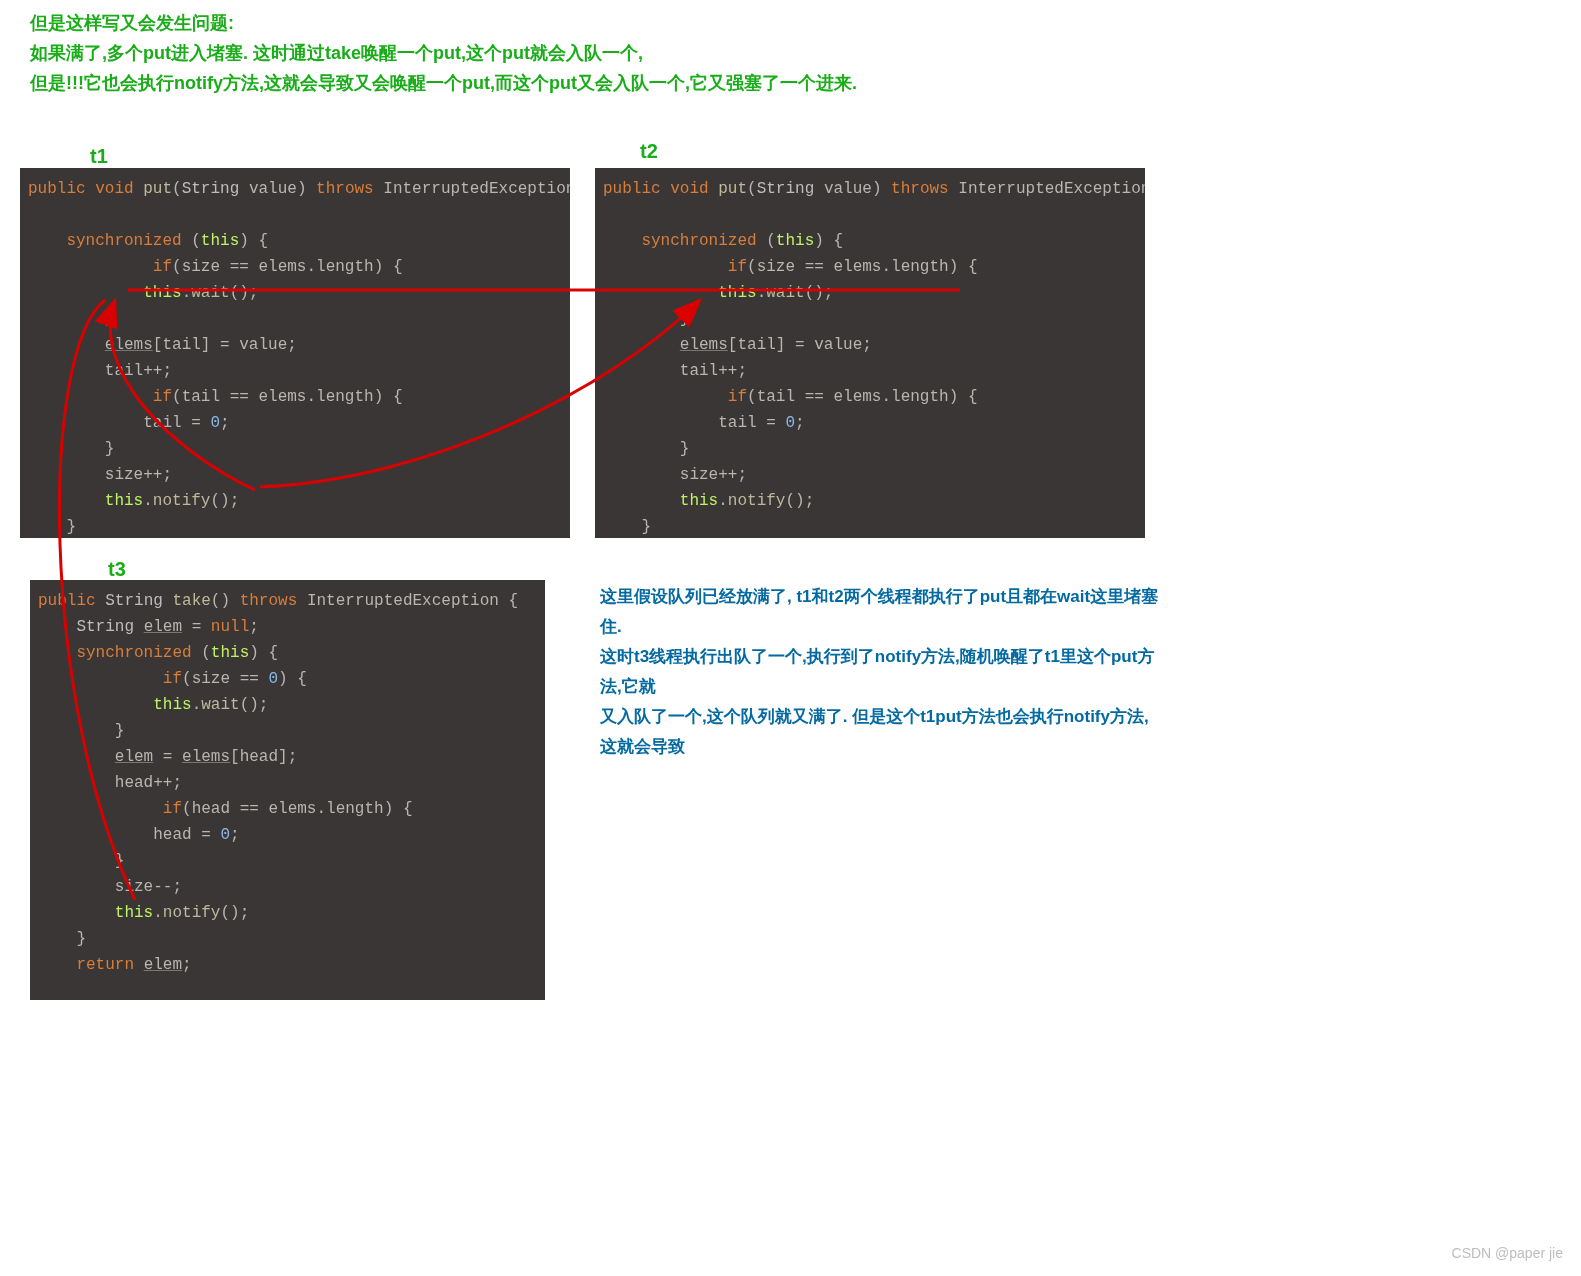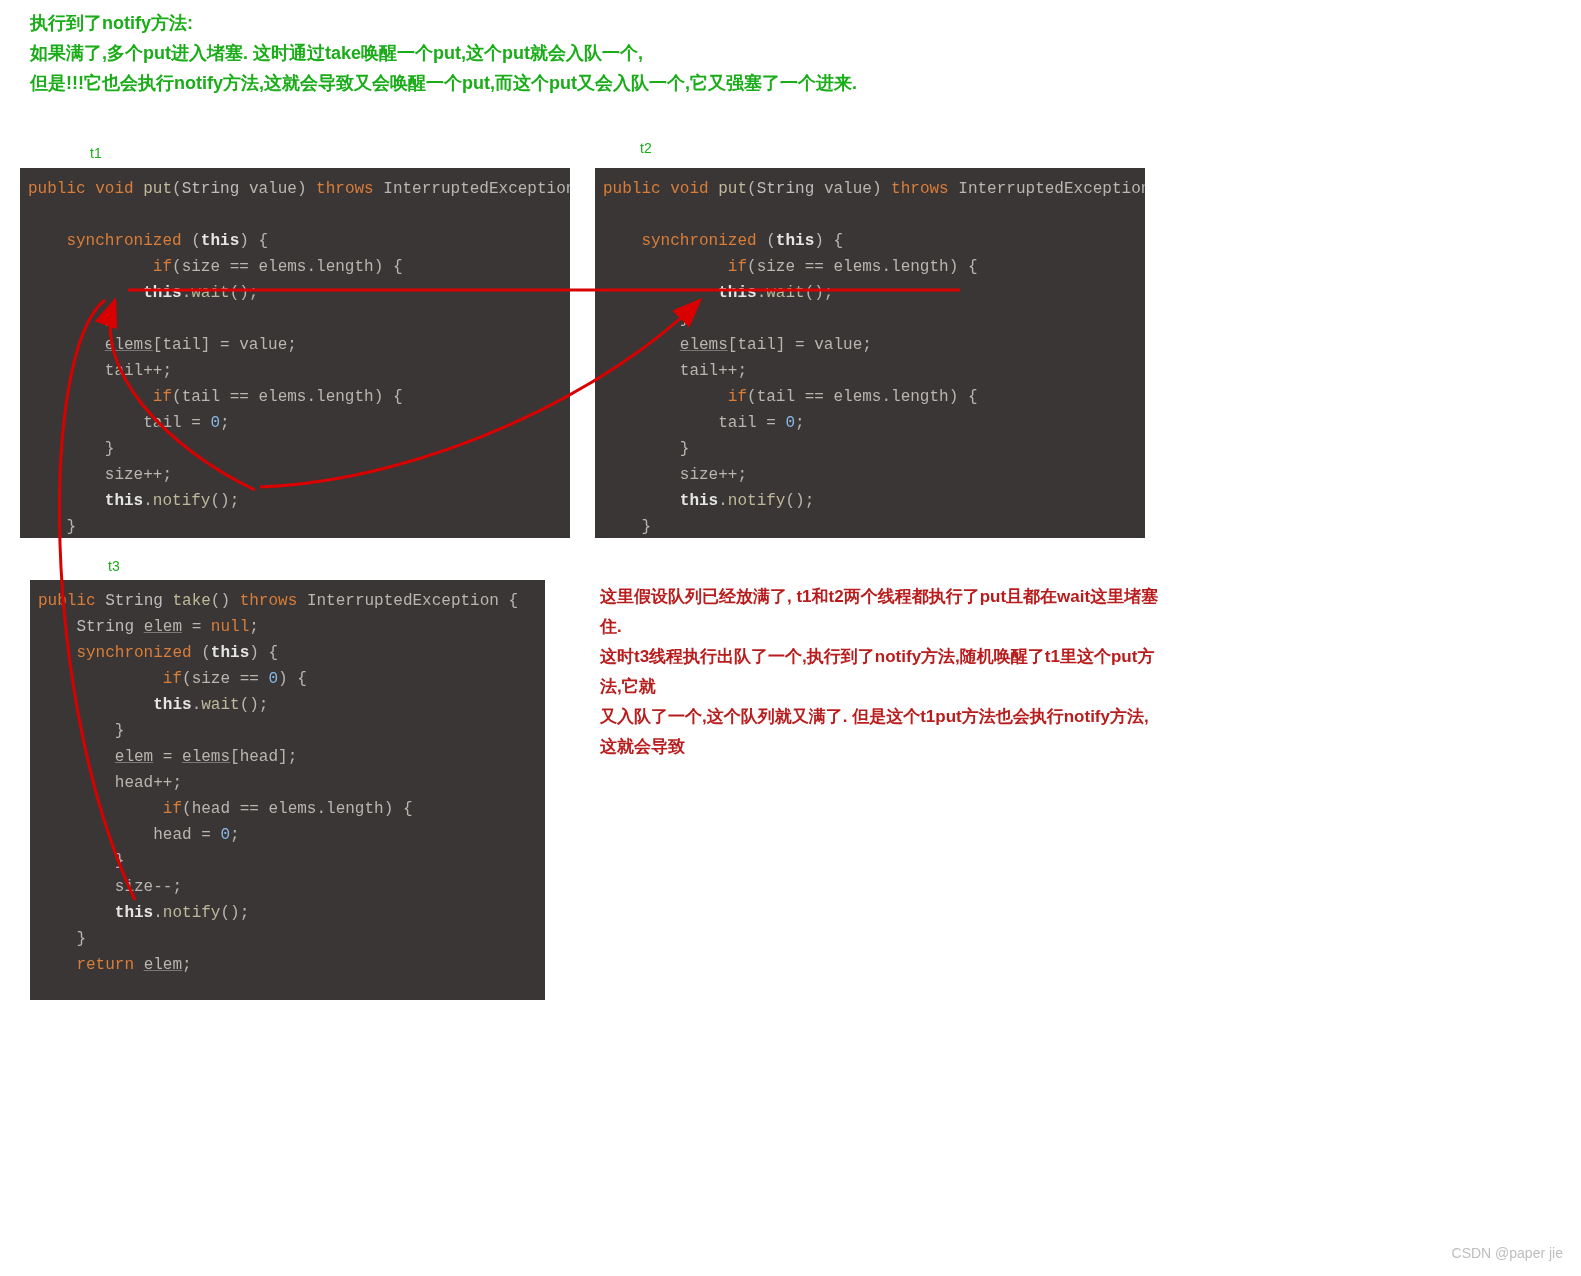--- a/index.html
+++ b/index.html
@@ -16,22 +16,22 @@
       left: 30px;
       top: 8px;
       color: #1aad19;
       font-weight: bold;
       font-size: 18px;
       line-height: 30px;
     }
     .label {
       position: absolute;
       color: #1aad19;
-      font-weight: normal;
-      font-size: 14px;
+      font-weight: bold;
+      font-size: 20px;
     }
     .label-t1 { left: 90px; top: 145px; }
     .label-t2 { left: 640px; top: 140px; }
     .label-t3 { left: 108px; top: 558px; }
     .code-box {
       position: absolute;
       background: #3a3635;
       color: #b9b5b0;
       font-family: Consolas, "Courier New", monospace;
       font-size: 16px;
@@ -39,21 +39,21 @@
       padding: 8px 8px;
       white-space: pre;
       overflow: hidden;
     }
     .code-t1 { left: 20px; top: 168px; width: 550px; height: 370px; }
     .code-t2 { left: 595px; top: 168px; width: 550px; height: 370px; }
     .code-t3 { left: 30px; top: 580px; width: 515px; height: 420px; }
     .kw-public { color: #d97d3a; }
     .kw-void { color: #d97d3a; }
     .kw-throws { color: #d97d3a; }
-    .kw-this { color: #e5e5e5; font-weight: bold; }
+    .kw-this { color: #bef264; }
     .kw-sync { color: #d97d3a; }
     .kw-if { color: #d97d3a; margin-left: 48px; }
     .kw-return { color: #d97d3a; }
     .kw-null { color: #d97d3a; }
     .type { color: #bdbdbd; }
     .num { color: #88b8e6; }
     .method { color: #beb99a; }
     .var { text-decoration: underline; text-decoration-color: #777; }
     .marker {
       position: absolute;
@@ -62,21 +62,21 @@
       font-size: 18px;
     }
     .marker-1 { left: 140px; top: 267px; }
     .marker-2 { left: 80px; top: 870px; }
     .marker-3 { left: 190px; top: 498px; }
     .explain-text {
       position: absolute;
       left: 600px;
       top: 582px;
       width: 560px;
-      color: #b91c1c;
+      color: #0369a1;
       font-weight: bold;
       font-size: 17px;
       line-height: 30px;
     }
     .watermark {
       position: absolute;
       right: 18px;
       bottom: 15px;
       color: #bdbdbd;
       font-size: 14px;
@@ -87,21 +87,21 @@
       top: 0;
       width: 1581px;
       height: 1276px;
       pointer-events: none;
     }
   </style>
 </head>
 <body>
 
 <div class="top-text">
-  <div>执行到了notify方法:</div>
+  <div>但是这样写又会发生问题:</div>
   <div>如果满了,多个put进入堵塞. 这时通过take唤醒一个put,这个put就会入队一个,</div>
   <div>但是!!!它也会执行notify方法,这就会导致又会唤醒一个put,而这个put又会入队一个,它又强塞了一个进来.</div>
 </div>
 
 <div class="label label-t1">t1</div>
 <div class="label label-t2">t2</div>
 <div class="label label-t3">t3</div>
 
 <div class="marker marker-1">1</div>
 <div class="marker marker-2">2</div>

